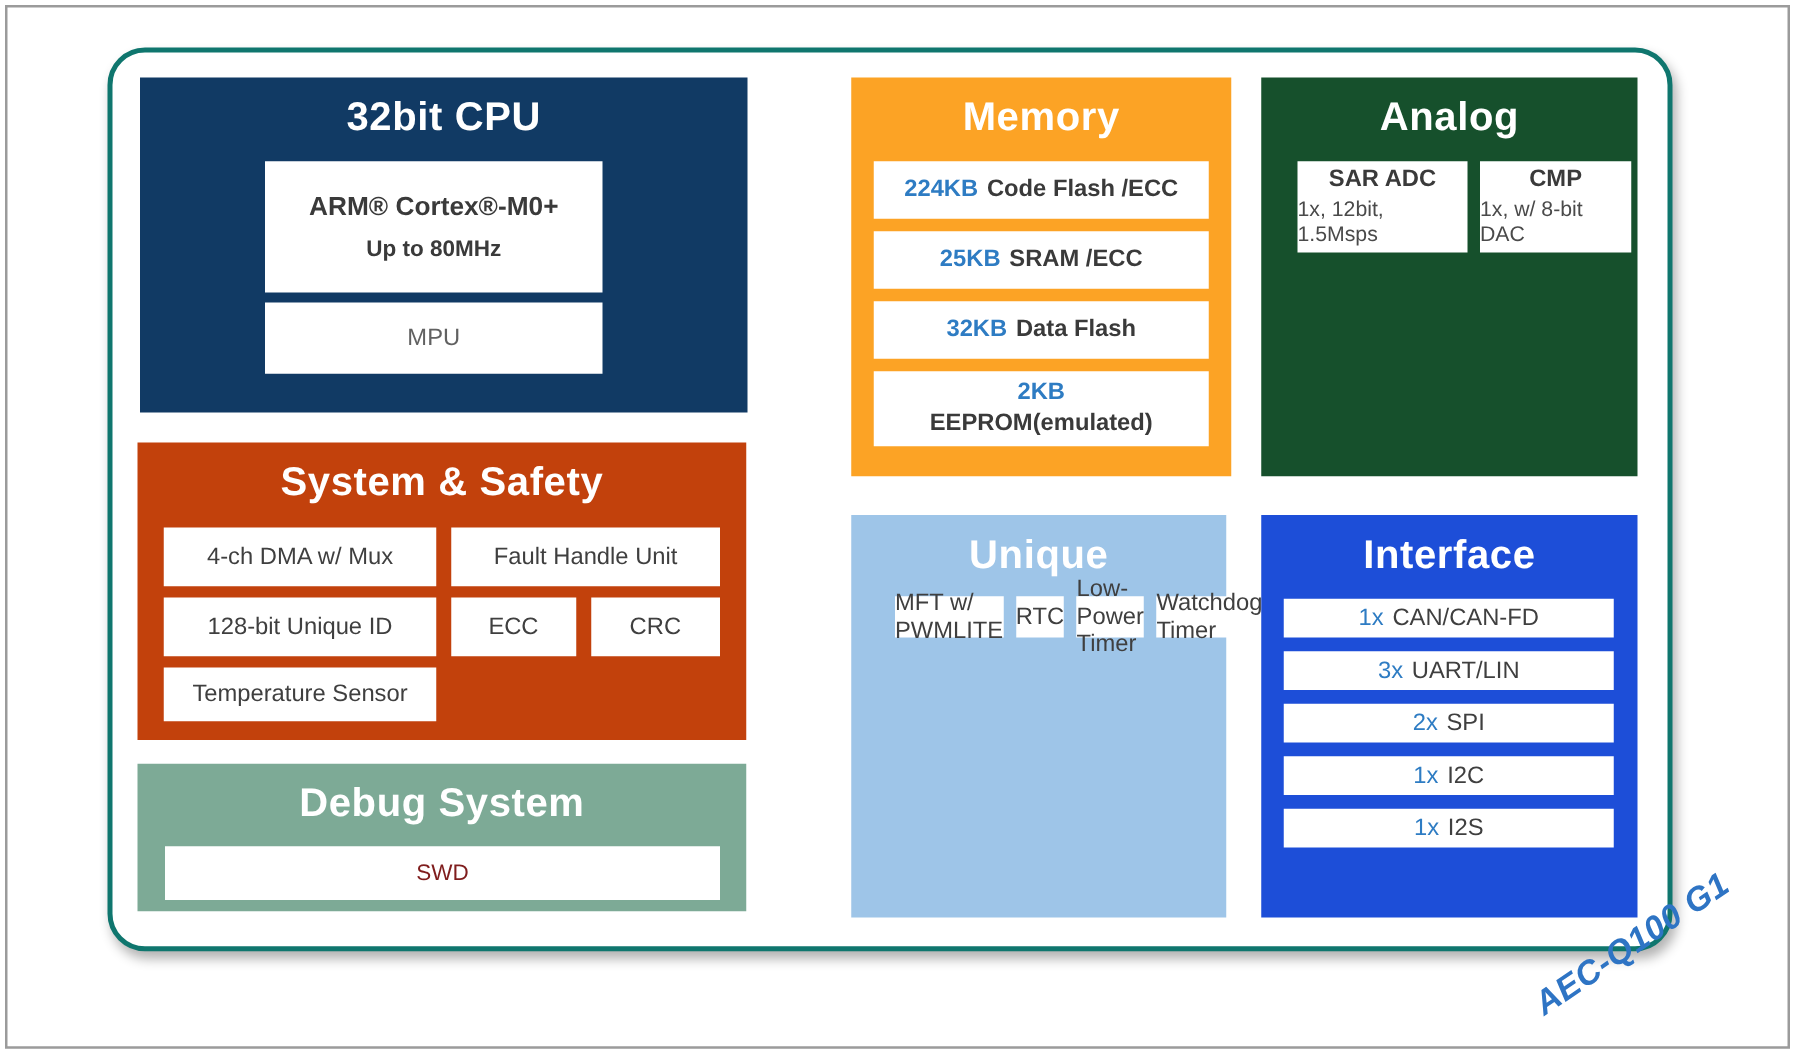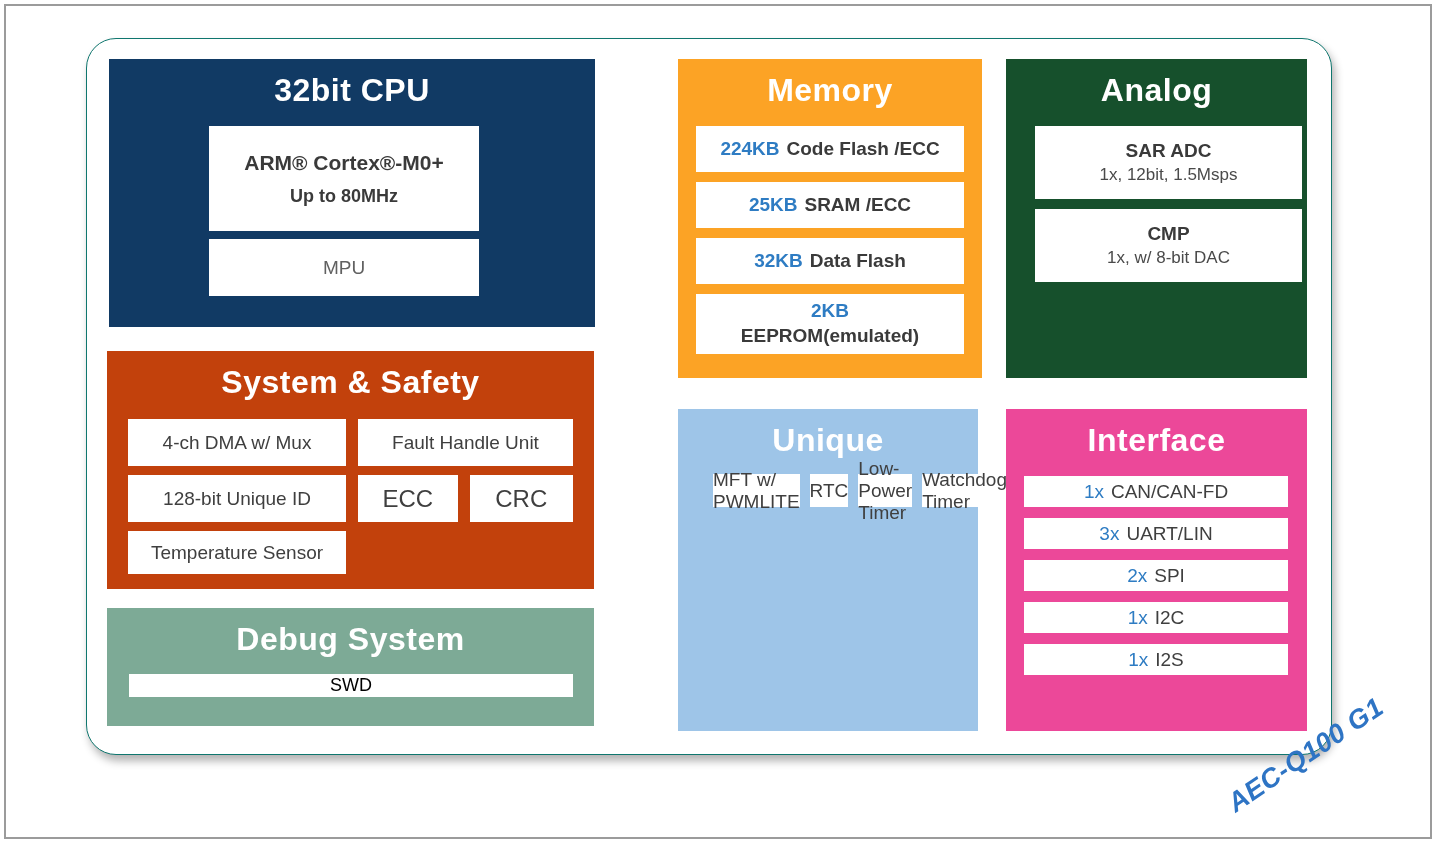--- a/index.html
+++ b/index.html
@@ -13,21 +13,21 @@
   .outer-frame {
     position: absolute; inset: 4px;
     border: 2px solid #9b9b9b;
     pointer-events: none;
   }
   .panel {
     position: absolute;
     left: 86px; top: 38px;
     width: 1244px; height: 715px;
     background: #ffffff;
-    border: 1px solid #0f766e;
+    border: 4px solid #0f766e;
     border-radius: 30px;
     box-shadow: 3px 6px 9px rgba(0,0,0,0.30);
   }
   .block { position: absolute; color: #ffffff; }
   .block-title {
     text-align: center;
     font-weight: bold;
     font-size: 32px;
     padding-top: 13px;
     letter-spacing: 0.5px;
@@ -55,44 +55,44 @@
     display: flex; flex-direction: column; gap: 10px; }
   .mem-row {
     height: 46px; display: flex; align-items: center; justify-content: center; gap: 7px;
     font-size: 19px; font-weight: bold;
   }
   .mem-row.stacked { height: 60px; flex-direction: column; gap: 0; line-height: 1.3; }
 
   
   .b-ana   { left: 919px; top: 20px;  width: 301px; height: 319px; }
   .ana-rows { position: absolute; left: 17px; top: 67px; width: 267px;
-    display: flex; flex-direction: column; gap: 10px; padding-left: 12px; }
+    display: flex; flex-direction: row; gap: 10px; padding-left: 12px; }
   .ana-row { height: 73px; display: flex; flex-direction: column;
     align-items: center; justify-content: center; }
   .ana-name  { font-size: 19px; font-weight: bold; }
   .ana-detail{ font-size: 17px; color: #4a4a4a; margin-top: 3px; }
 
   
   .b-sys   { left: 20px;  top: 312px; width: 487px; height: 238px; }
   .sys-grid { position: absolute; left: 21px; top: 68px;
     display: grid; grid-template-columns: 218px 215px; grid-template-rows: 47px 47px 43px;
     column-gap: 12px; row-gap: 9px; }
   .sys-cell { display: flex; align-items: center; justify-content: center;
     font-size: 19px; color: #3f3f3f; }
   .sys-split { display: flex; gap: 12px; }
   .sys-split .wbox { display: flex; align-items: center; justify-content: center;
-    font-size: 24px; color: #3f3f3f; }
+    font-size: 19px; color: #3f3f3f; }
   .sys-ecc { width: 101px; }
   .sys-crc { width: 105px; }
 
   
   .b-dbg   { left: 20px;  top: 569px; width: 487px; height: 118px; }
-  .dbg-item { position: absolute; left: 22px; top: 66px; width: 444px; height: 23px;
+  .dbg-item { position: absolute; left: 22px; top: 66px; width: 444px; height: 43px;
     display: flex; align-items: center; justify-content: center;
-    font-size: 18px; color: #000000; }
+    font-size: 18px; color: #7f1d1d; }
 
   
   .b-tim   { left: 591px; top: 370px; width: 300px; height: 322px; }
   .tim-rows { position: absolute; left: 21px; top: 65px; width: 209px;
     display: flex; flex-direction: row; gap: 10px; margin-left: 14px; }
   .tim-row { height: 33px; display: flex; align-items: center; justify-content: center;
     font-size: 19px; color: #3f3f3f; }
 
   
   .b-itf   { left: 919px; top: 370px; width: 301px; height: 322px; }
@@ -185,21 +185,21 @@
     <div class="block-title">Unique</div>
     <div class="tim-rows">
       <div class="wbox tim-row">MFT w/ PWMLITE</div>
       <div class="wbox tim-row">RTC</div>
       <div class="wbox tim-row">Low-Power Timer</div>
       <div class="wbox tim-row">Watchdog Timer</div>
       <div class="wbox tim-row">LPITimer</div>
     </div>
   </div>
 
-  <div class="block b-itf" style="background-color: #ec4899;">
+  <div class="block b-itf" style="background-color: #1d4ed8;">
     <div class="block-title">Interface</div>
     <div class="itf-rows">
       <div class="wbox itf-row">
         <span class="qty" style="color: rgb(46, 124, 195);">1x</span>
         <span>CAN/CAN-FD</span>
       </div>
       <div class="wbox itf-row">
         <span class="qty" style="color: rgb(46, 124, 195);">3x</span>
         <span>UART/LIN</span>
       </div>

